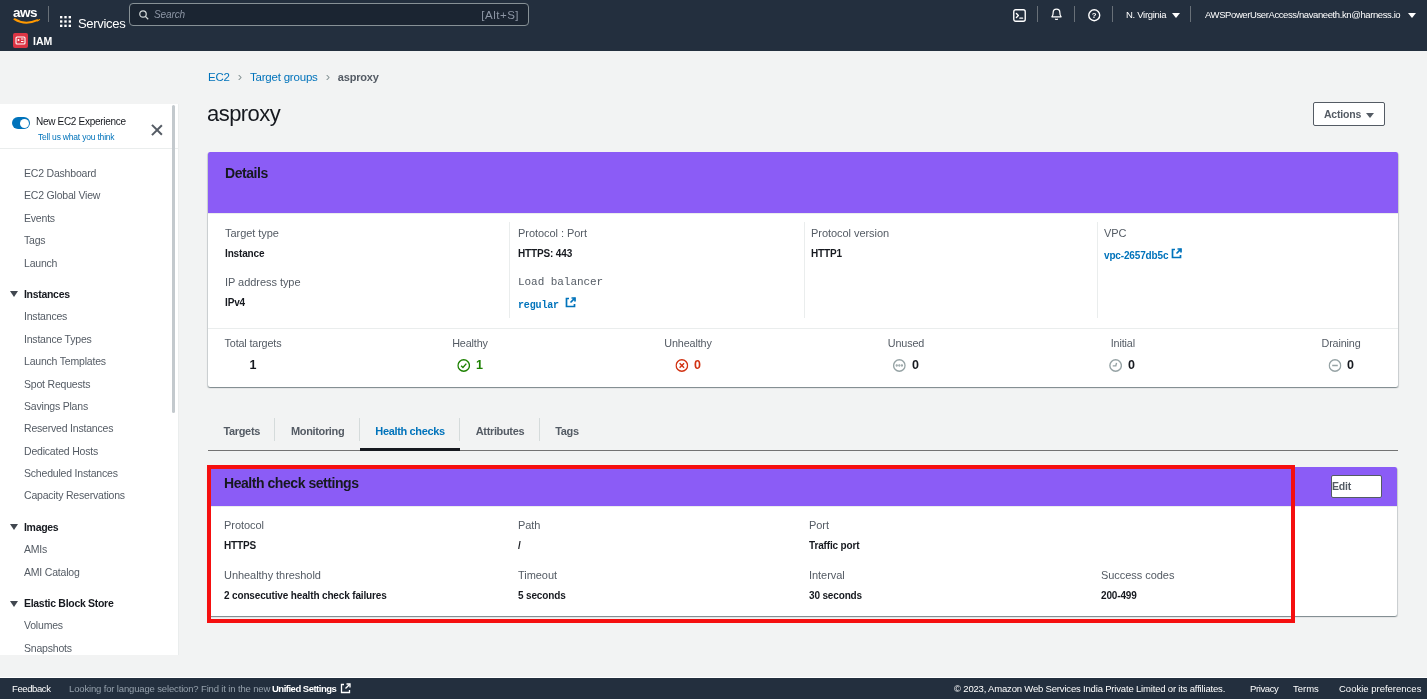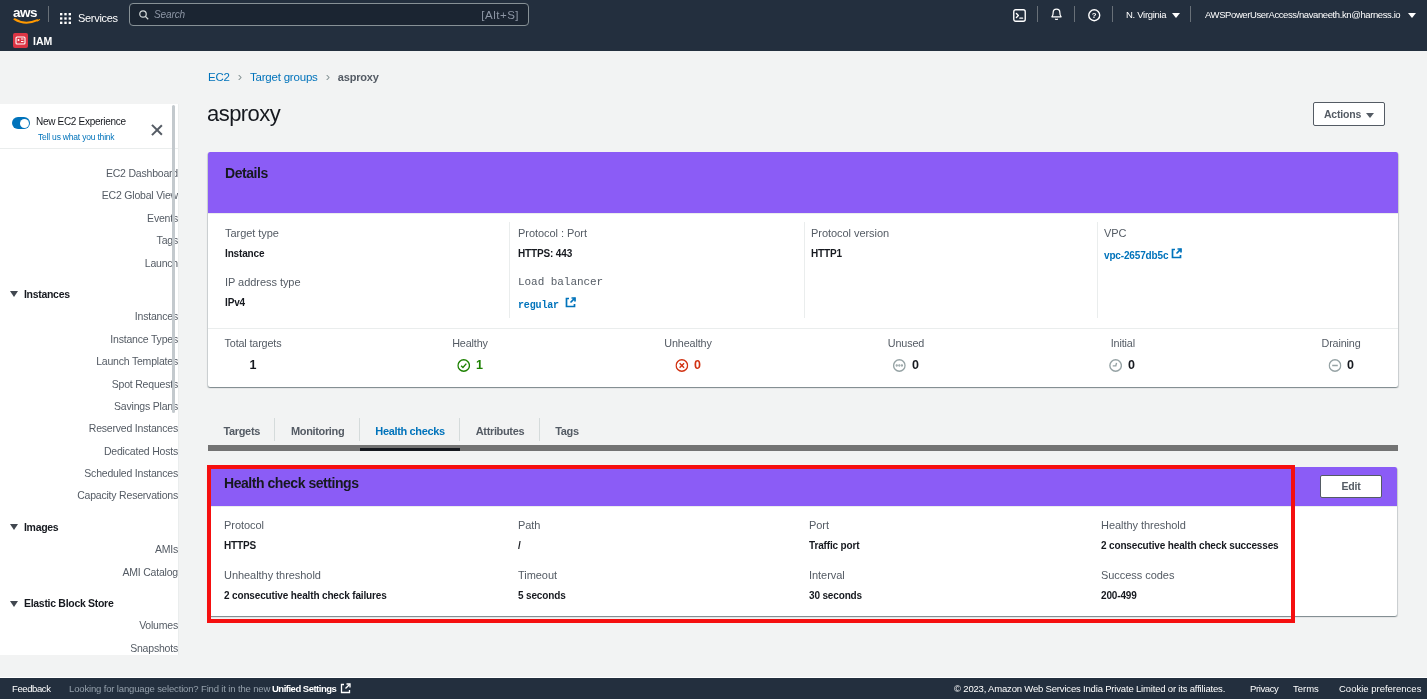--- a/index.html
+++ b/index.html
@@ -4,21 +4,21 @@
 <style>
   * { margin:0; padding:0; box-sizing:border-box; }
   html,body { width:1427px; height:699px; overflow:hidden; }
   body { font-family:"Liberation Sans", sans-serif; background:#f2f3f3; position:relative; }
   .abs { position:absolute; }
 
   
   .topbar { position:absolute; left:0; top:0; width:1427px; height:51px; background:#232f3e; z-index:50; }
   .awslogo { position:absolute; left:13px; top:5px; }
   .nav-div { position:absolute; top:6px; width:1px; height:16px; background:#687078; }
-  .services { position:absolute; left:60px; top:4px; height:28px; display:flex; align-items:center; color:#fff; font-size:11px; letter-spacing:-0.3px; }
+  .services { position:absolute; left:60px; top:16px; height:28px; display:flex; align-items:flex-start; color:#fff; font-size:13px; letter-spacing:-0.3px; }
   .services svg { margin-right:7px; }
   .searchbox { position:absolute; left:129px; top:3px; width:400px; height:23px; background:#1b2532; border:1px solid #879196; border-radius:4px; display:flex; align-items:center; padding:0 9px; }
   .searchbox .ph { color:#8d96a5; font-style:italic; font-size:10px; margin-left:5px; flex:1; letter-spacing:-0.1px; }
   .searchbox .alt { color:#8d96a5; font-size:11.5px; letter-spacing:0.5px; }
   .navtext { color:#fff; font-size:9.5px; white-space:nowrap; }
   .caret-w { display:inline-block; width:0; height:0; border-left:4px solid transparent; border-right:4px solid transparent; border-top:5px solid #fff; margin-left:6px; vertical-align:middle; }
   .iamrow { position:absolute; left:13px; top:33px; height:15px; display:flex; align-items:center; }
   .iamrow .txt { color:#fff; font-size:10.5px; font-weight:bold; margin-left:5px; }
 
   
@@ -26,21 +26,21 @@
   .sb-head { position:relative; height:45px; border-bottom:1px solid #eaeded; }
   .toggle { position:absolute; left:12px; top:13px; width:18px; height:12px; border-radius:6px; background:#0073bb; }
   .toggle::after { content:""; position:absolute; right:1.5px; top:1.5px; width:9px; height:9px; border-radius:50%; background:#fff; }
   .sb-title { position:absolute; left:36px; top:12px; font-size:10px; letter-spacing:-0.3px; font-weight:normal; color:#16191f; }
   .sb-sub { position:absolute; left:38px; top:28px; font-size:8.5px; letter-spacing:-0.2px; color:#0073bb; }
   .sb-x { position:absolute; right:16px; top:20px; width:11px; height:11px; }
   .sb-x::before, .sb-x::after { content:""; position:absolute; left:5px; top:-1px; width:1.5px; height:14px; background:#545b64; }
   .sb-x::before { transform:rotate(45deg); }
   .sb-x::after { transform:rotate(-45deg); }
   .sb-menu { padding-top:13px; }
-  .sb-item { height:22.4px; line-height:22.4px; padding-left:24px; font-size:10.5px; letter-spacing:-0.2px; color:#545b64; white-space:nowrap;text-align:right; }
+  .sb-item { height:22.4px; line-height:22.4px; padding-left:24px; font-size:10.5px; letter-spacing:-0.2px; color:#545b64; white-space:nowrap; }
   .sb-sec { height:22.4px; line-height:22.4px; margin-top:9px; font-size:10.5px; letter-spacing:-0.3px; font-weight:bold; color:#16191f; padding-left:24px; position:relative; white-space:nowrap; }
   .sb-sec::before { content:""; position:absolute; left:10px; top:8.5px; width:0; height:0; border-left:4.5px solid transparent; border-right:4.5px solid transparent; border-top:6px solid #414750; }
   .sb-scroll { position:absolute; right:3.5px; top:1px; width:2.5px; height:308px; background:#c3c9cd; border-radius:2px; }
 
   
   .crumbs { position:absolute; left:208px; top:69px; font-size:11.5px; letter-spacing:-0.2px; color:#545b64; }
   .crumbs a { color:#0073bb; text-decoration:none; }
   .crumbs .sep { color:#879596; margin:0 8px; font-size:13px; }
   .crumbs .cur { font-weight:bold; color:#545b64; font-size:11px; letter-spacing:-0.2px; }
   .pagetitle { position:absolute; left:207px; top:102.5px; font-size:22px; letter-spacing:-0.55px; color:#16191f; font-weight:400; line-height:1; }
@@ -65,32 +65,32 @@
   .alink { color:#0073bb; text-decoration:none; font-weight:bold; font-size:10px; letter-spacing:-0.15px; }
 
   .statrow { position:absolute; top:176px; left:0; width:100%; height:59px; border-top:1px solid #eaeded; }
   .stat { position:absolute; top:8px; transform:translateX(-50%); text-align:right; white-space:nowrap; }
   .stat .lb { font-size:10.8px; letter-spacing:-0.15px; color:#545b64; }
   .stat .vl { margin-top:9px; font-size:12.5px; letter-spacing:-0.2px; font-weight:bold; color:#16191f; display:flex; align-items:center; justify-content:center; gap:6px; }
   .stat .vl.green { color:#1d8102; }
   .stat .vl.red { color:#d13212; }
 
   
-  .tabs { position:absolute; left:208px; top:414px; width:1190px; height:37px; border-bottom:6px solid #737373;text-align:center; }
+  .tabs { position:absolute; left:208px; top:414px; width:1190px; height:37px; border-bottom:1px solid #737373;text-align:center; }
   .tab { float:left; padding:0 15.5px; height:37px; line-height:34px; font-size:11px; letter-spacing:-0.35px; font-weight:bold; color:#545b64; position:relative; }
   .tab::after { content:""; position:absolute; right:0; top:4px; height:23px; width:1px; background:#d5dbdb; }
   .tab.last::after { display:none; }
   
   .tab.active { color:#0073bb; }
   .tab.active::before { content:""; position:absolute; left:0; bottom:0; width:100%; height:3px; background:#16191f; }
 
   
   .hc { left:208px; top:467px; width:1189px; height:149px; }
   .hc .card-head { height:40px; padding:8px 0 0 16px; }
-  .editbtn { position:absolute; right:15px; top:8px; width:62px; height:23px; line-height:21px; text-align:center; }
+  .editbtn { position:absolute; right:15px; top:8px; width:51px; height:23px; line-height:21px; text-align:left; }
   .redbox { position:absolute; left:207px; top:464.5px; width:1088px; height:158.5px; border:4.5px solid #f50f0f; z-index:40; pointer-events:none; }
 
   
   .footer { position:absolute; left:0; top:678px; width:1427px; height:21px; background:#232f3e; z-index:60; font-size:9.5px; white-space:nowrap; }
   .footer .white { color:#fff; }
   .footer .gray { color:#95a0ab; }
 </style>
 </head>
 <body>
 
@@ -320,24 +320,20 @@
       <div class="dcol-val">5 seconds</div>
     </div>
   <div class="dcell" style="left:601px; top:52px;">
       <div class="dcol-label">Port</div>
       <div class="dcol-val">Traffic port</div>
     </div>
   <div class="dcell" style="left:601px; top:102px;">
       <div class="dcol-label">Interval</div>
       <div class="dcol-val">30 seconds</div>
     </div>
-  <div class="dcell" style="left:893px; top:52px;">
-      <div class="dcol-label">Healthy threshold</div>
-      <div class="dcol-val">2 consecutive health check successes</div>
-    </div>
   <div class="dcell" style="left:893px; top:102px;">
       <div class="dcol-label">Success codes</div>
       <div class="dcol-val">200-499</div>
     </div>
 </div>
 <div class="redbox"></div>
 
 <div class="abs" style="left:0; top:676.5px; width:1427px; height:1.5px; background:#fff; z-index:55;"></div>
 <div class="footer">
   <span class="abs white" style="left:12px; top:5px; letter-spacing:-0.4px;">Feedback</span>

